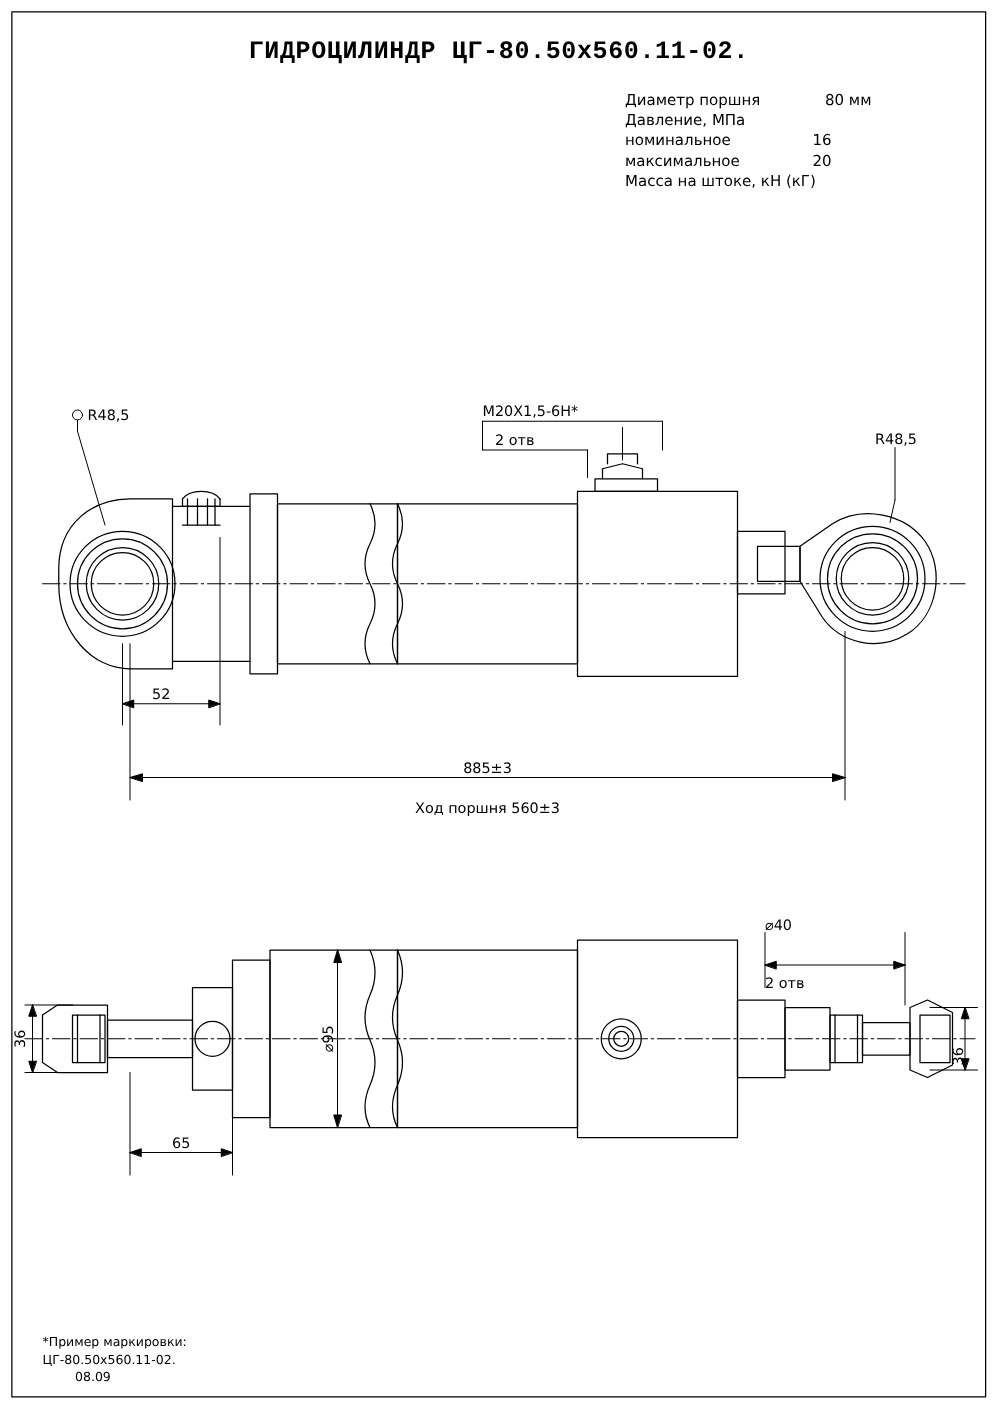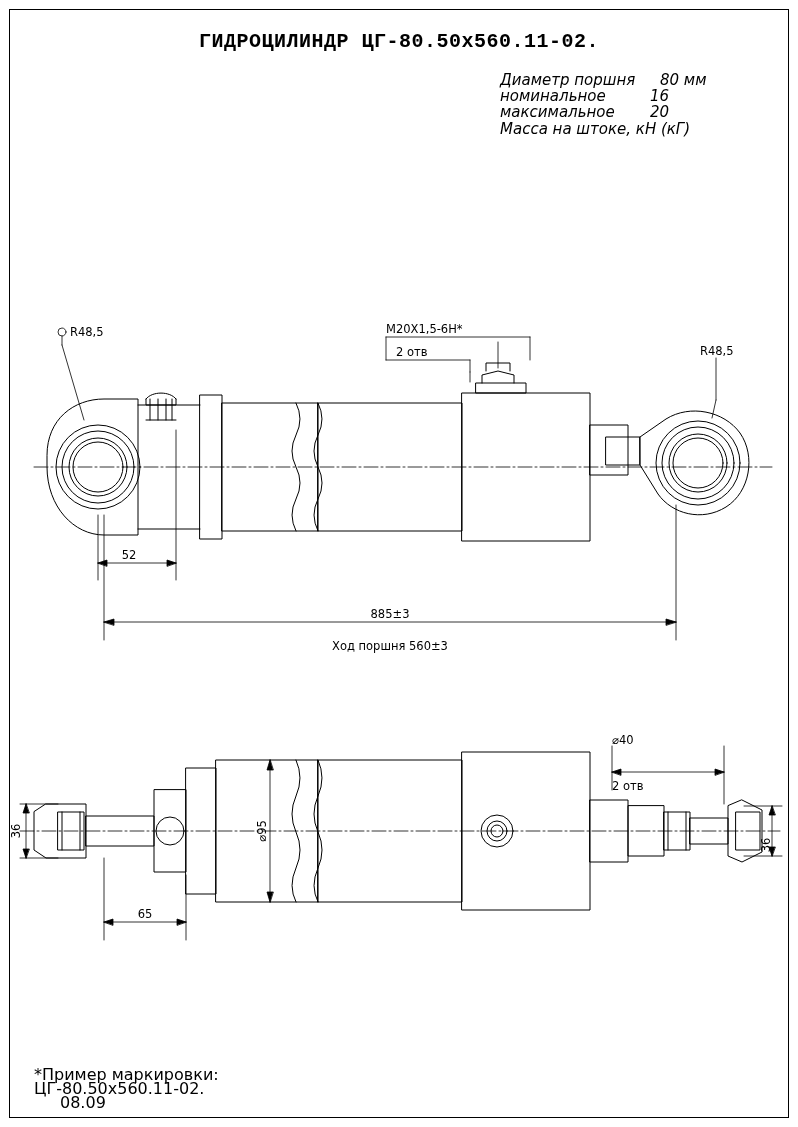--- a/index.html
+++ b/index.html
@@ -1,44 +1,48 @@
 <!DOCTYPE html>
 <html><head>
 <meta charset="utf-8">
 <style>
   html,body{margin:0;padding:0;background:#ffffff;}
   body{width:798px;height:1127px;font-family:"DejaVu Sans",sans-serif;color:#000;}
   #sheet{position:relative;width:798px;height:1127px;overflow:hidden;}
   .frame{position:absolute;left:9px;top:9px;width:778px;height:1107px;border:1px solid #000;}
   .title{position:absolute;left:0;top:30px;width:798px;text-align:center;
          font-family:Liberation Mono, monospace;font-weight:bold;font-size:20px;letter-spacing:.5px;}
-  .specs{position:absolute;left:500px;top:72px;width:260px;font-size:15px;line-height:16.2px;font-style:italic;}
+  .specs{position:absolute;left:500px;top:72px;width:260px;font-size:12px;line-height:16.2px;}
   .specs .row{position:relative;height:16.2px;white-space:nowrap;}
   .specs .lab{position:absolute;left:0;top:0;}
   .specs .val{position:absolute;left:160px;top:0;text-align:left;}
   .specs .val.c{left:150px;}
   svg{position:absolute;left:0;top:0;}
-  .note{position:absolute;left:34px;top:1068px;font-size:16px;line-height:14px;}
+  .note{position:absolute;left:34px;top:1068px;font-size:10px;line-height:14px;}
   .note div{white-space:nowrap;}
   .note .ind{padding-left:26px;}
   text{font-family:"DejaVu Sans",sans-serif;}
 </style>
 </head>
 <body>
 
 <div id="sheet">
 
   <div class="frame"></div>
 
   <div class="title">ГИДРОЦИЛИНДР ЦГ-80.50х560.11-02.</div>
 
   <div class="specs">
     <div class="row">
       <span class="lab">Диаметр поршня</span>
       <span class="val">80 мм</span>
+    </div>
+    <div class="row">
+      <span class="lab">Давление, МПа</span>
+      <span class="val"></span>
     </div>
     <div class="row">
       <span class="lab">номинальное</span>
       <span class="val c">16</span>
     </div>
     <div class="row">
       <span class="lab">максимальное</span>
       <span class="val c">20</span>
     </div>
     <div class="row">

